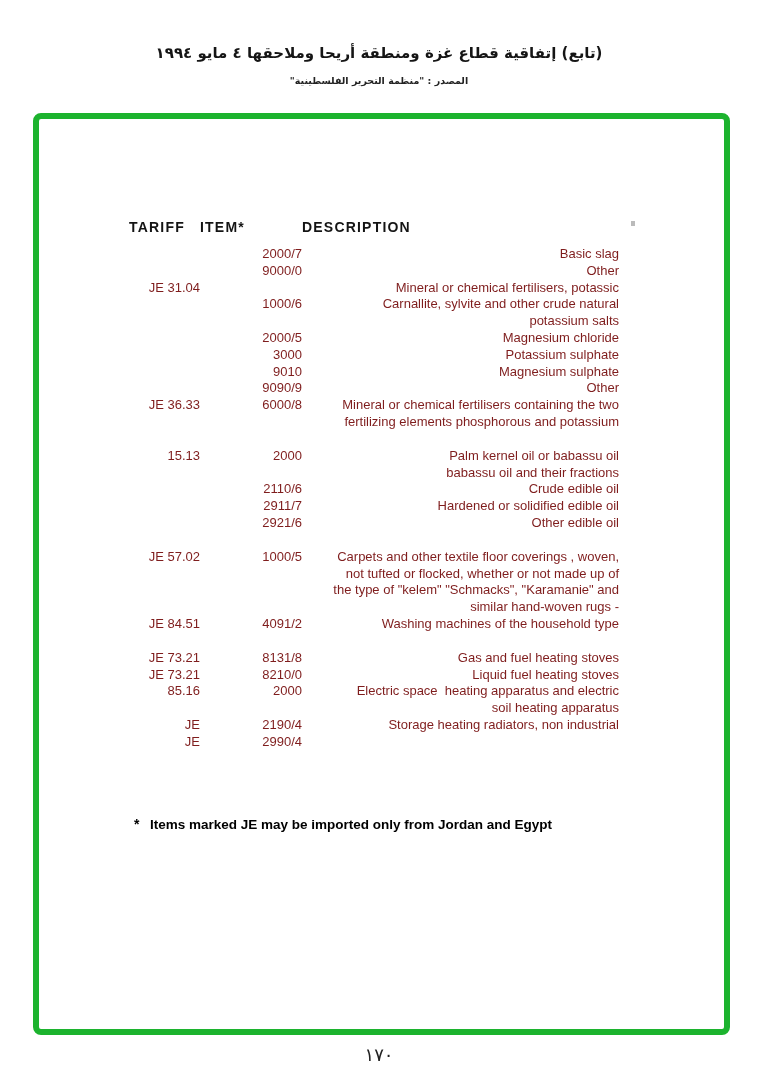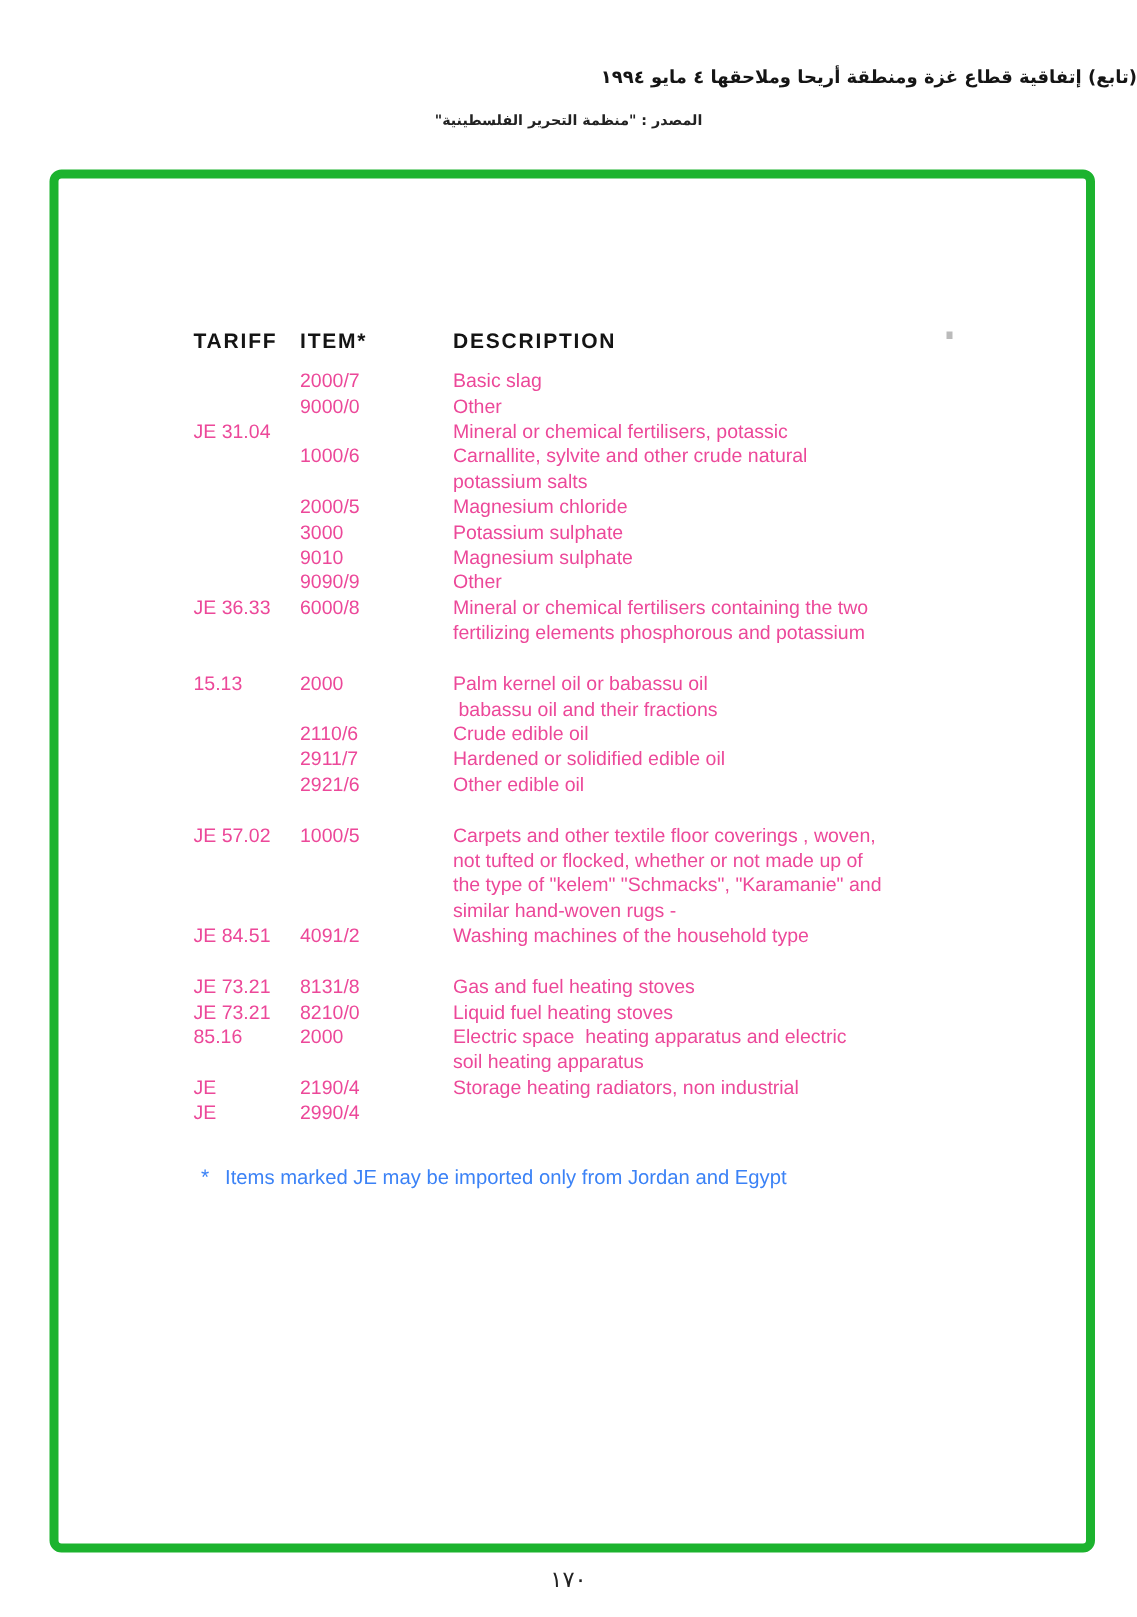--- a/index.html
+++ b/index.html
@@ -10,25 +10,25 @@
     background: #ffffff;
     font-family: "Liberation Sans", sans-serif;
     color: #111111;
     overflow: hidden;
   }
   .title-ar {
     position: absolute;
     top: 44px;
     left: 0;
     right: 0;
-    text-align: right;
+    text-align: center;
     direction: rtl;
     font-family: "DejaVu Sans", sans-serif;
     font-weight: bold;
-    font-size: 12px;
+    font-size: 15px;
     letter-spacing: 0.5px;
     color: #151515;
   }
   .source-ar {
     position: absolute;
     top: 75px;
     left: 0;
     right: 0;
     text-align: center;
     direction: rtl;
@@ -62,46 +62,48 @@
     margin-bottom: 10px;
     color: #141414;
   }
   .col-tariff { width: 71px; flex: none; }
   .col-item   { width: 102px; flex: none; }
   .col-desc   { flex: 1; }
   .trow {
     display: flex;
     font-size: 13px;
     line-height: 16.8px;
-    color: #ec4899;
+    color: #7f1d1d;
+    text-align: right;
   }
   .row-gap { margin-top: 17px; }
   .cell-desc { white-space: pre-wrap; }
   .footnote {
     position: absolute;
     left: 134px;
-    top: 776px;
+    top: 816px;
     width: 500px;
     font-size: 13.5px;
     line-height: 17px;
-    color: #3b82f6;
+    color: #000000;
+    font-weight: bold;
   }
   .footnote .marker {
     display: inline-block;
     width: 16px;
     font-size: 14px;
   }
   .page-number {
     position: absolute;
     top: 1044px;
     left: 0;
     right: 0;
     text-align: center;
     font-family: "DejaVu Sans", sans-serif;
-    font-size: 15px;
+    font-size: 18px;
     color: #222222;
   }
   .speck {
     position: absolute;
     left: 631px;
     top: 221px;
     width: 4px;
     height: 5px;
     background: #bbbbbb;
   }

